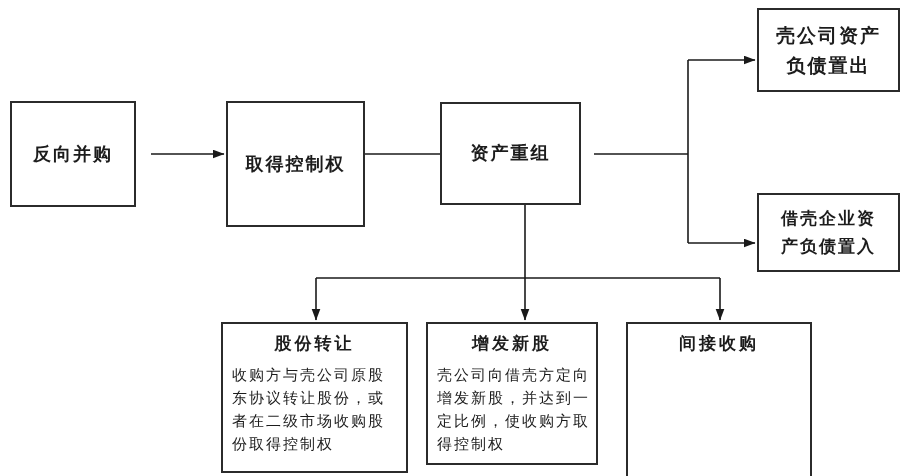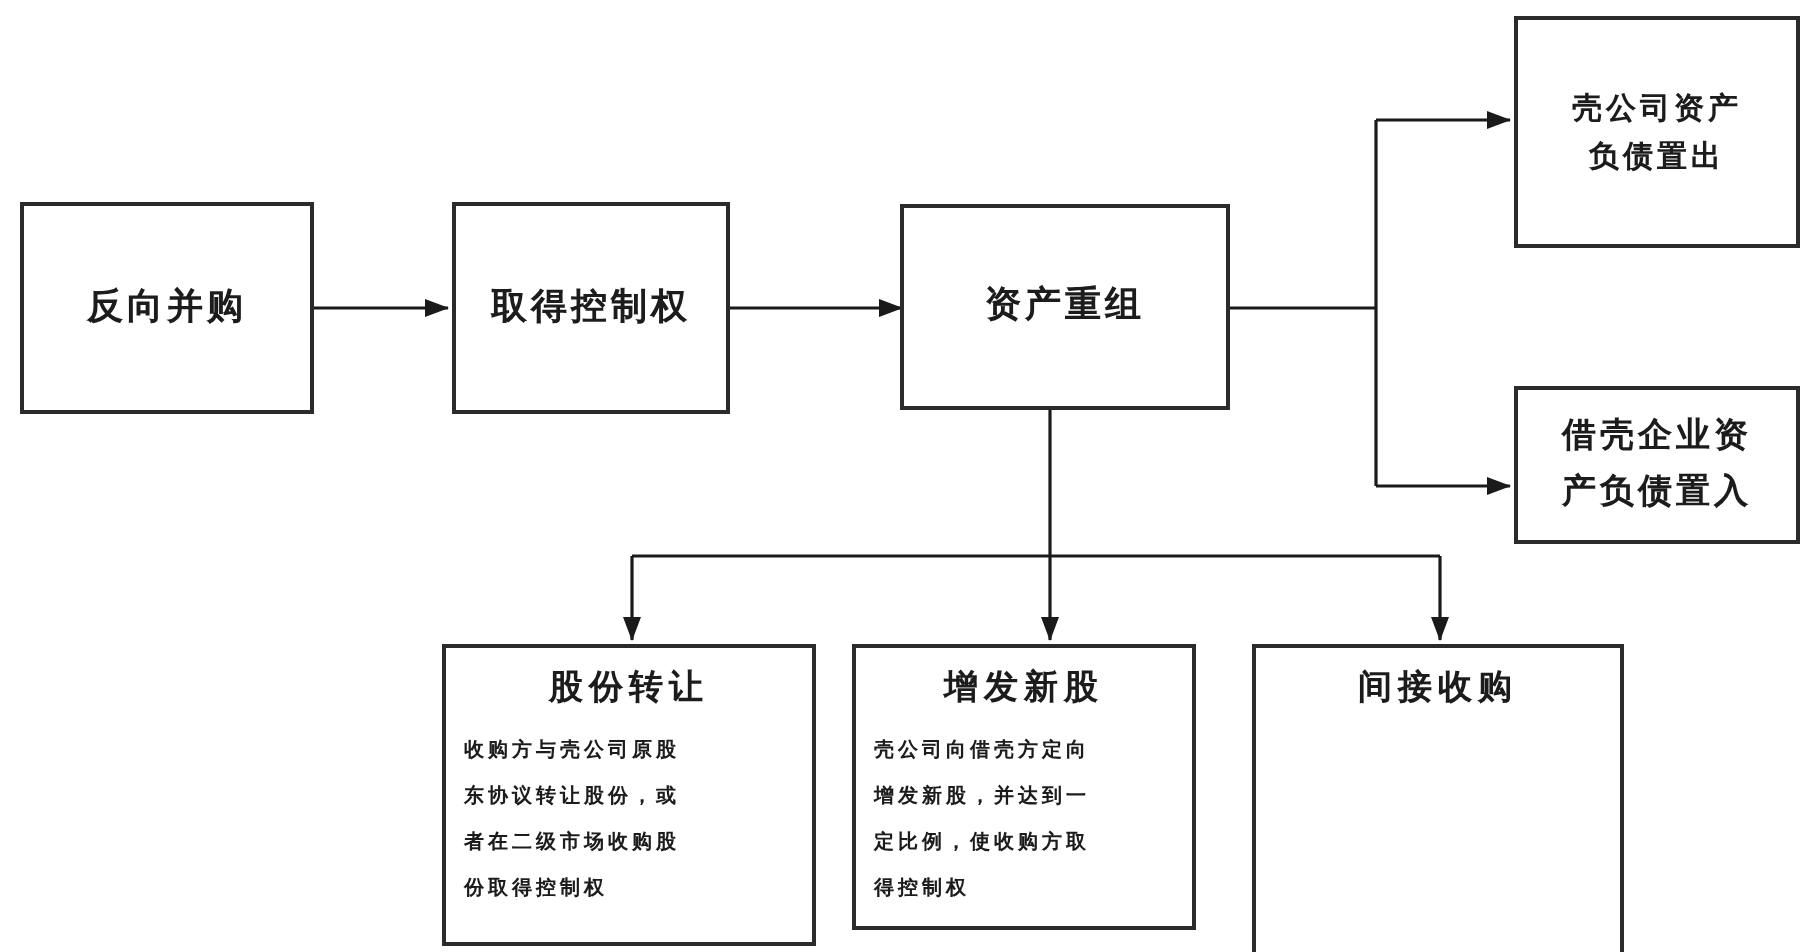--- a/index.html
+++ b/index.html
@@ -45,22 +45,22 @@
   }
   .detail-title {
     text-align: center;
     font-size: 17px;
     font-weight: bold;
     letter-spacing: 3px;
     margin-top: 2px;
   }
   .detail-body {
     margin-top: 9px;
-    font-size: 10px;
-    font-weight: bold;
+    font-size: 15px;
+    font-weight: normal;
     letter-spacing: 2px;
     line-height: 23px;
     white-space: pre;
     text-align: left;
   }
 </style>
 </head>
 <body>
 
 <div class="canvas">
@@ -76,33 +76,33 @@
     <path d="M594,154 L688,154" stroke="#1a1a1a" stroke-width="1.6" fill="none"></path>
     <path d="M688,60 L688,243" stroke="#1a1a1a" stroke-width="1.6" fill="none"></path>
     <path d="M688,60 L755,60" stroke="#1a1a1a" stroke-width="1.6" fill="none" marker-end="url(#arrowhead)"></path>
     <path d="M688,243 L755,243" stroke="#1a1a1a" stroke-width="1.6" fill="none" marker-end="url(#arrowhead)"></path>
     <path d="M316,278 L720,278" stroke="#1a1a1a" stroke-width="1.6" fill="none"></path>
     <path d="M316,278 L316,320" stroke="#1a1a1a" stroke-width="1.6" fill="none" marker-end="url(#arrowhead)"></path>
     <path d="M525,205 L525,320" stroke="#1a1a1a" stroke-width="1.6" fill="none" marker-end="url(#arrowhead)"></path>
     <path d="M720,278 L720,320" stroke="#1a1a1a" stroke-width="1.6" fill="none" marker-end="url(#arrowhead)"></path>
   </svg>
 
-  <div class="node main" style="left:10px; top:101px; width:147px; height:106px;">
+  <div class="node main" style="left:10px; top:101px; width:126px; height:106px;">
     <span>反向并购</span>
   </div>
 
-  <div class="node main" style="left:226px; top:101px; width:139px; height:106px;">
+  <div class="node main" style="left:226px; top:101px; width:139px; height:126px;">
     <span>取得控制权</span>
   </div>
 
-  <div class="node main" style="left:450px; top:102px; width:165px; height:103px;text-align:center;">
+  <div class="node main" style="left:440px; top:102px; width:141px; height:103px;text-align:center;">
     <span>资产重组</span>
   </div>
 
-  <div class="node main" style="left:757px; top:8px; width:143px; height:116px; font-size:15px;">
+  <div class="node main" style="left:757px; top:8px; width:143px; height:84px; font-size:19px;">
     <span>壳公司资产
 负债置出</span>
   </div>
 
   <div class="node main" style="left:757px; top:193px; width:143px; height:79px; font-size:17px;">
     <span>借壳企业资
 产负债置入</span>
   </div>
 
   <div class="node detail" style="left:221px; top:322px; width:187px; height:151px;">

